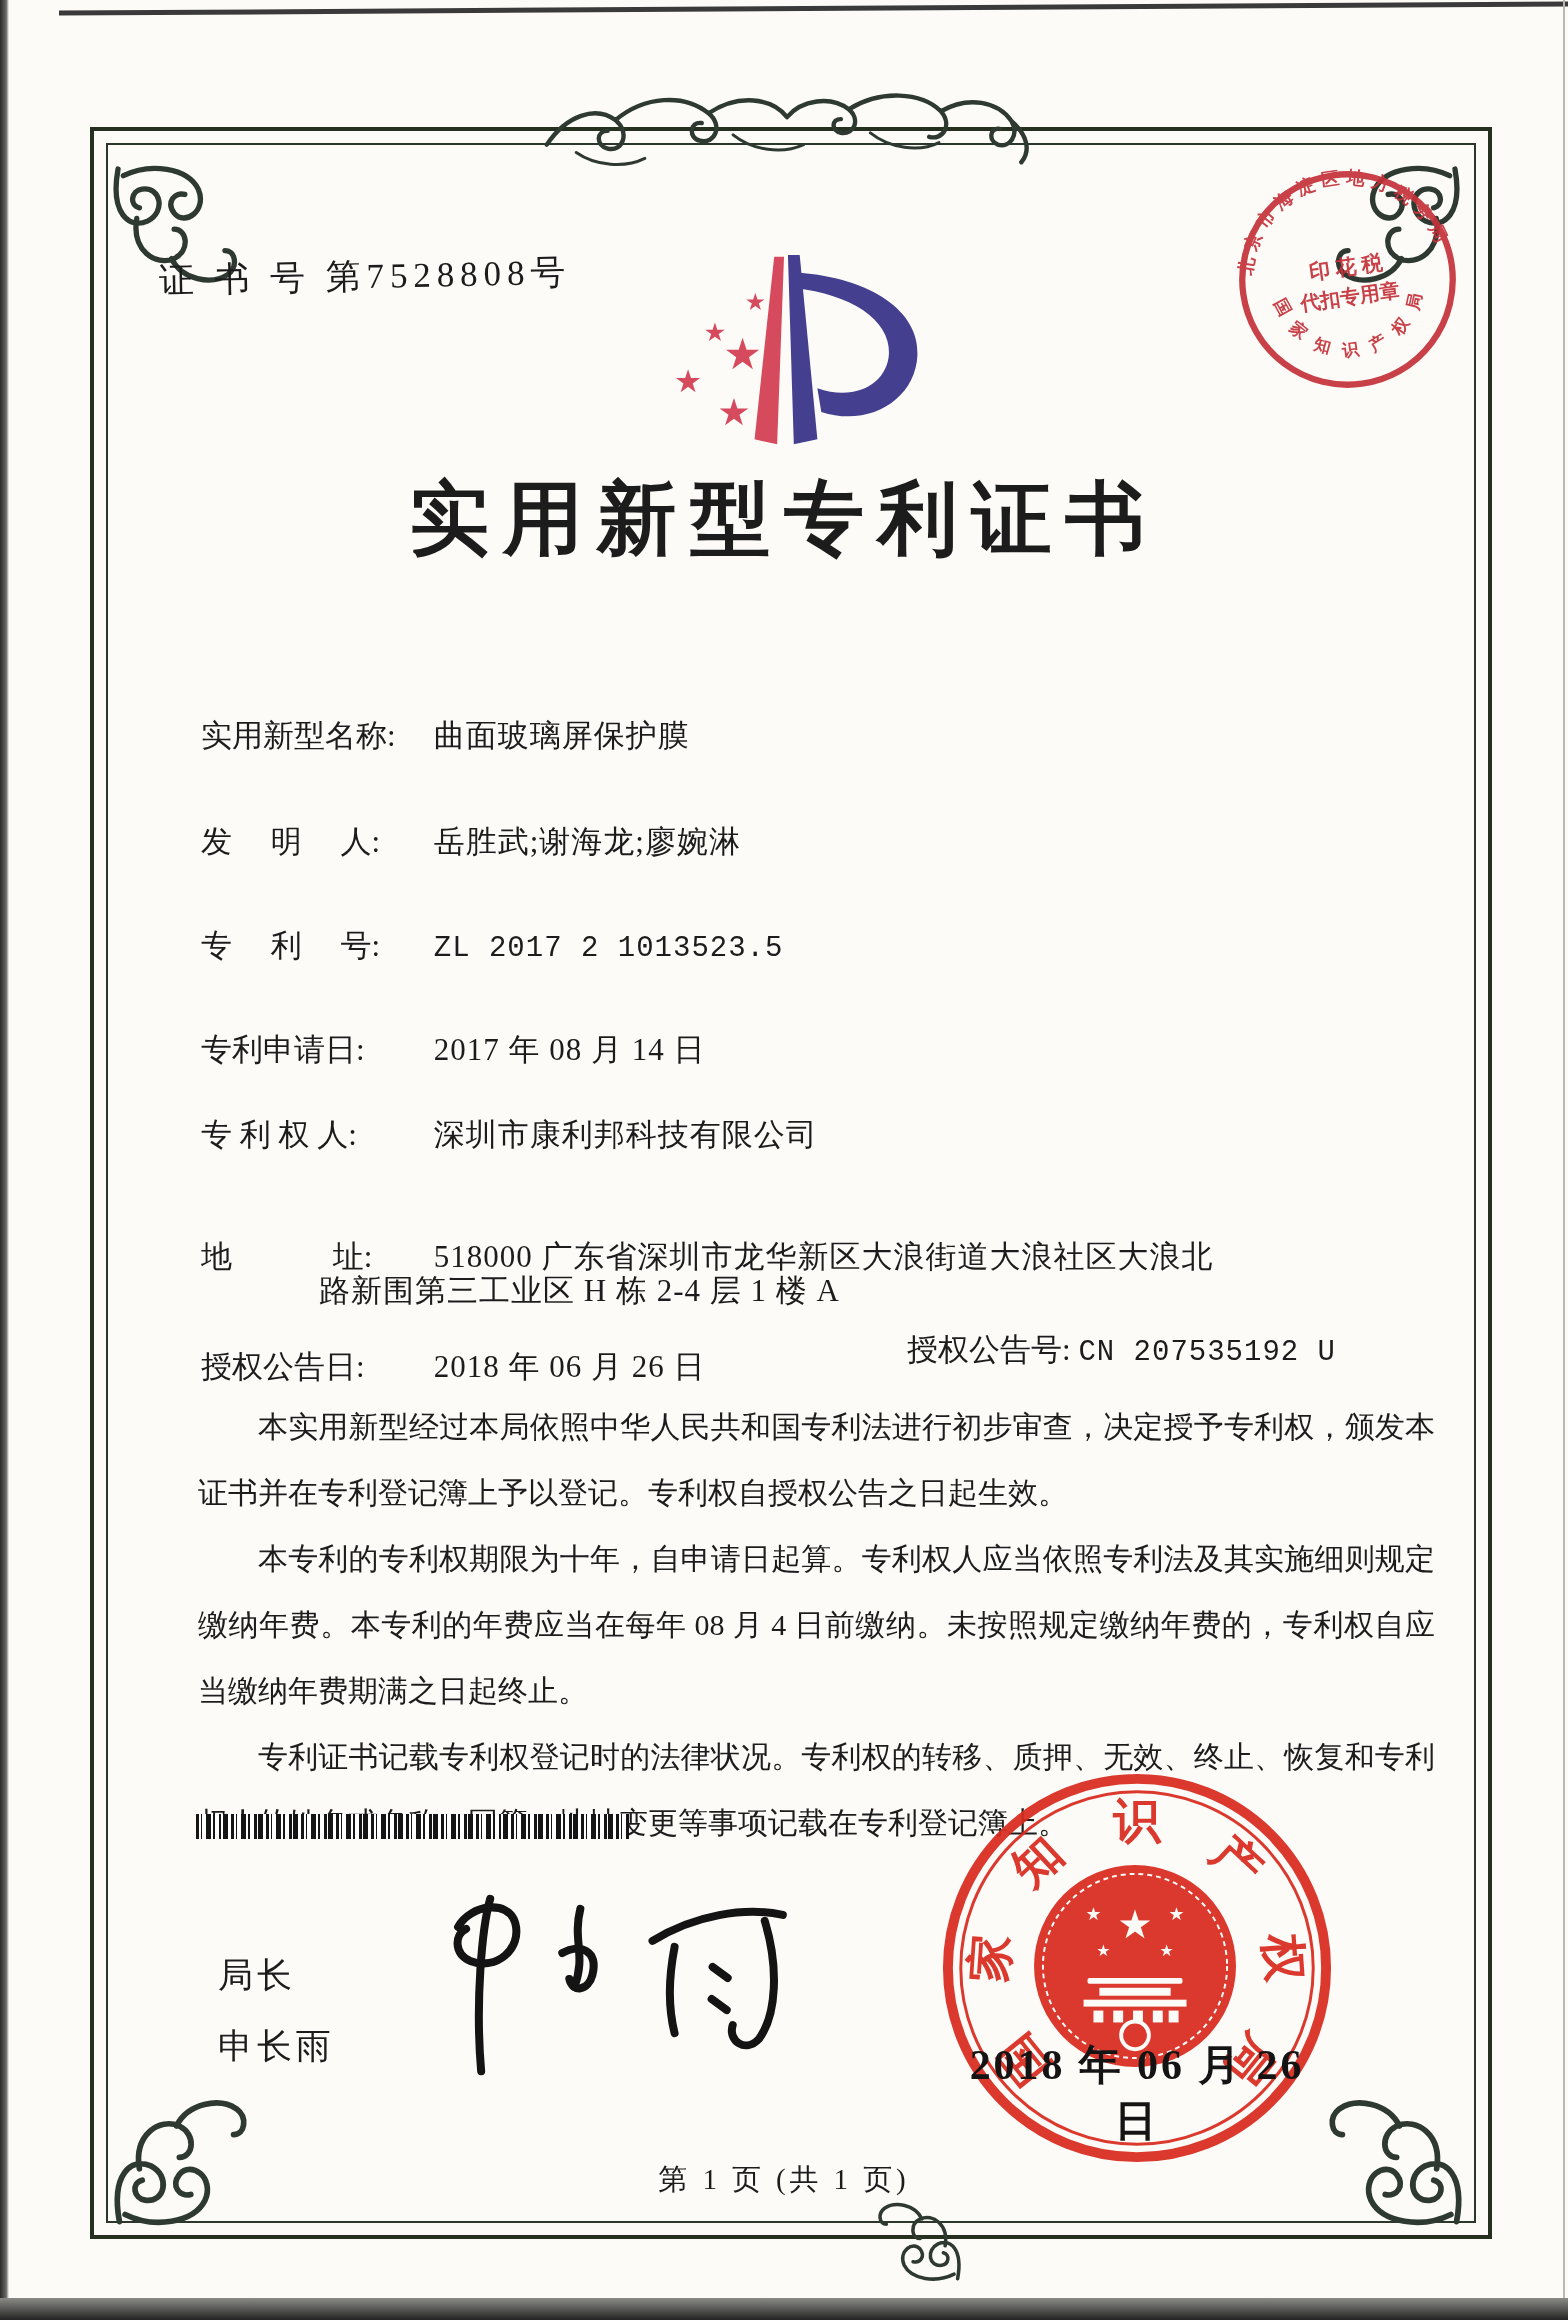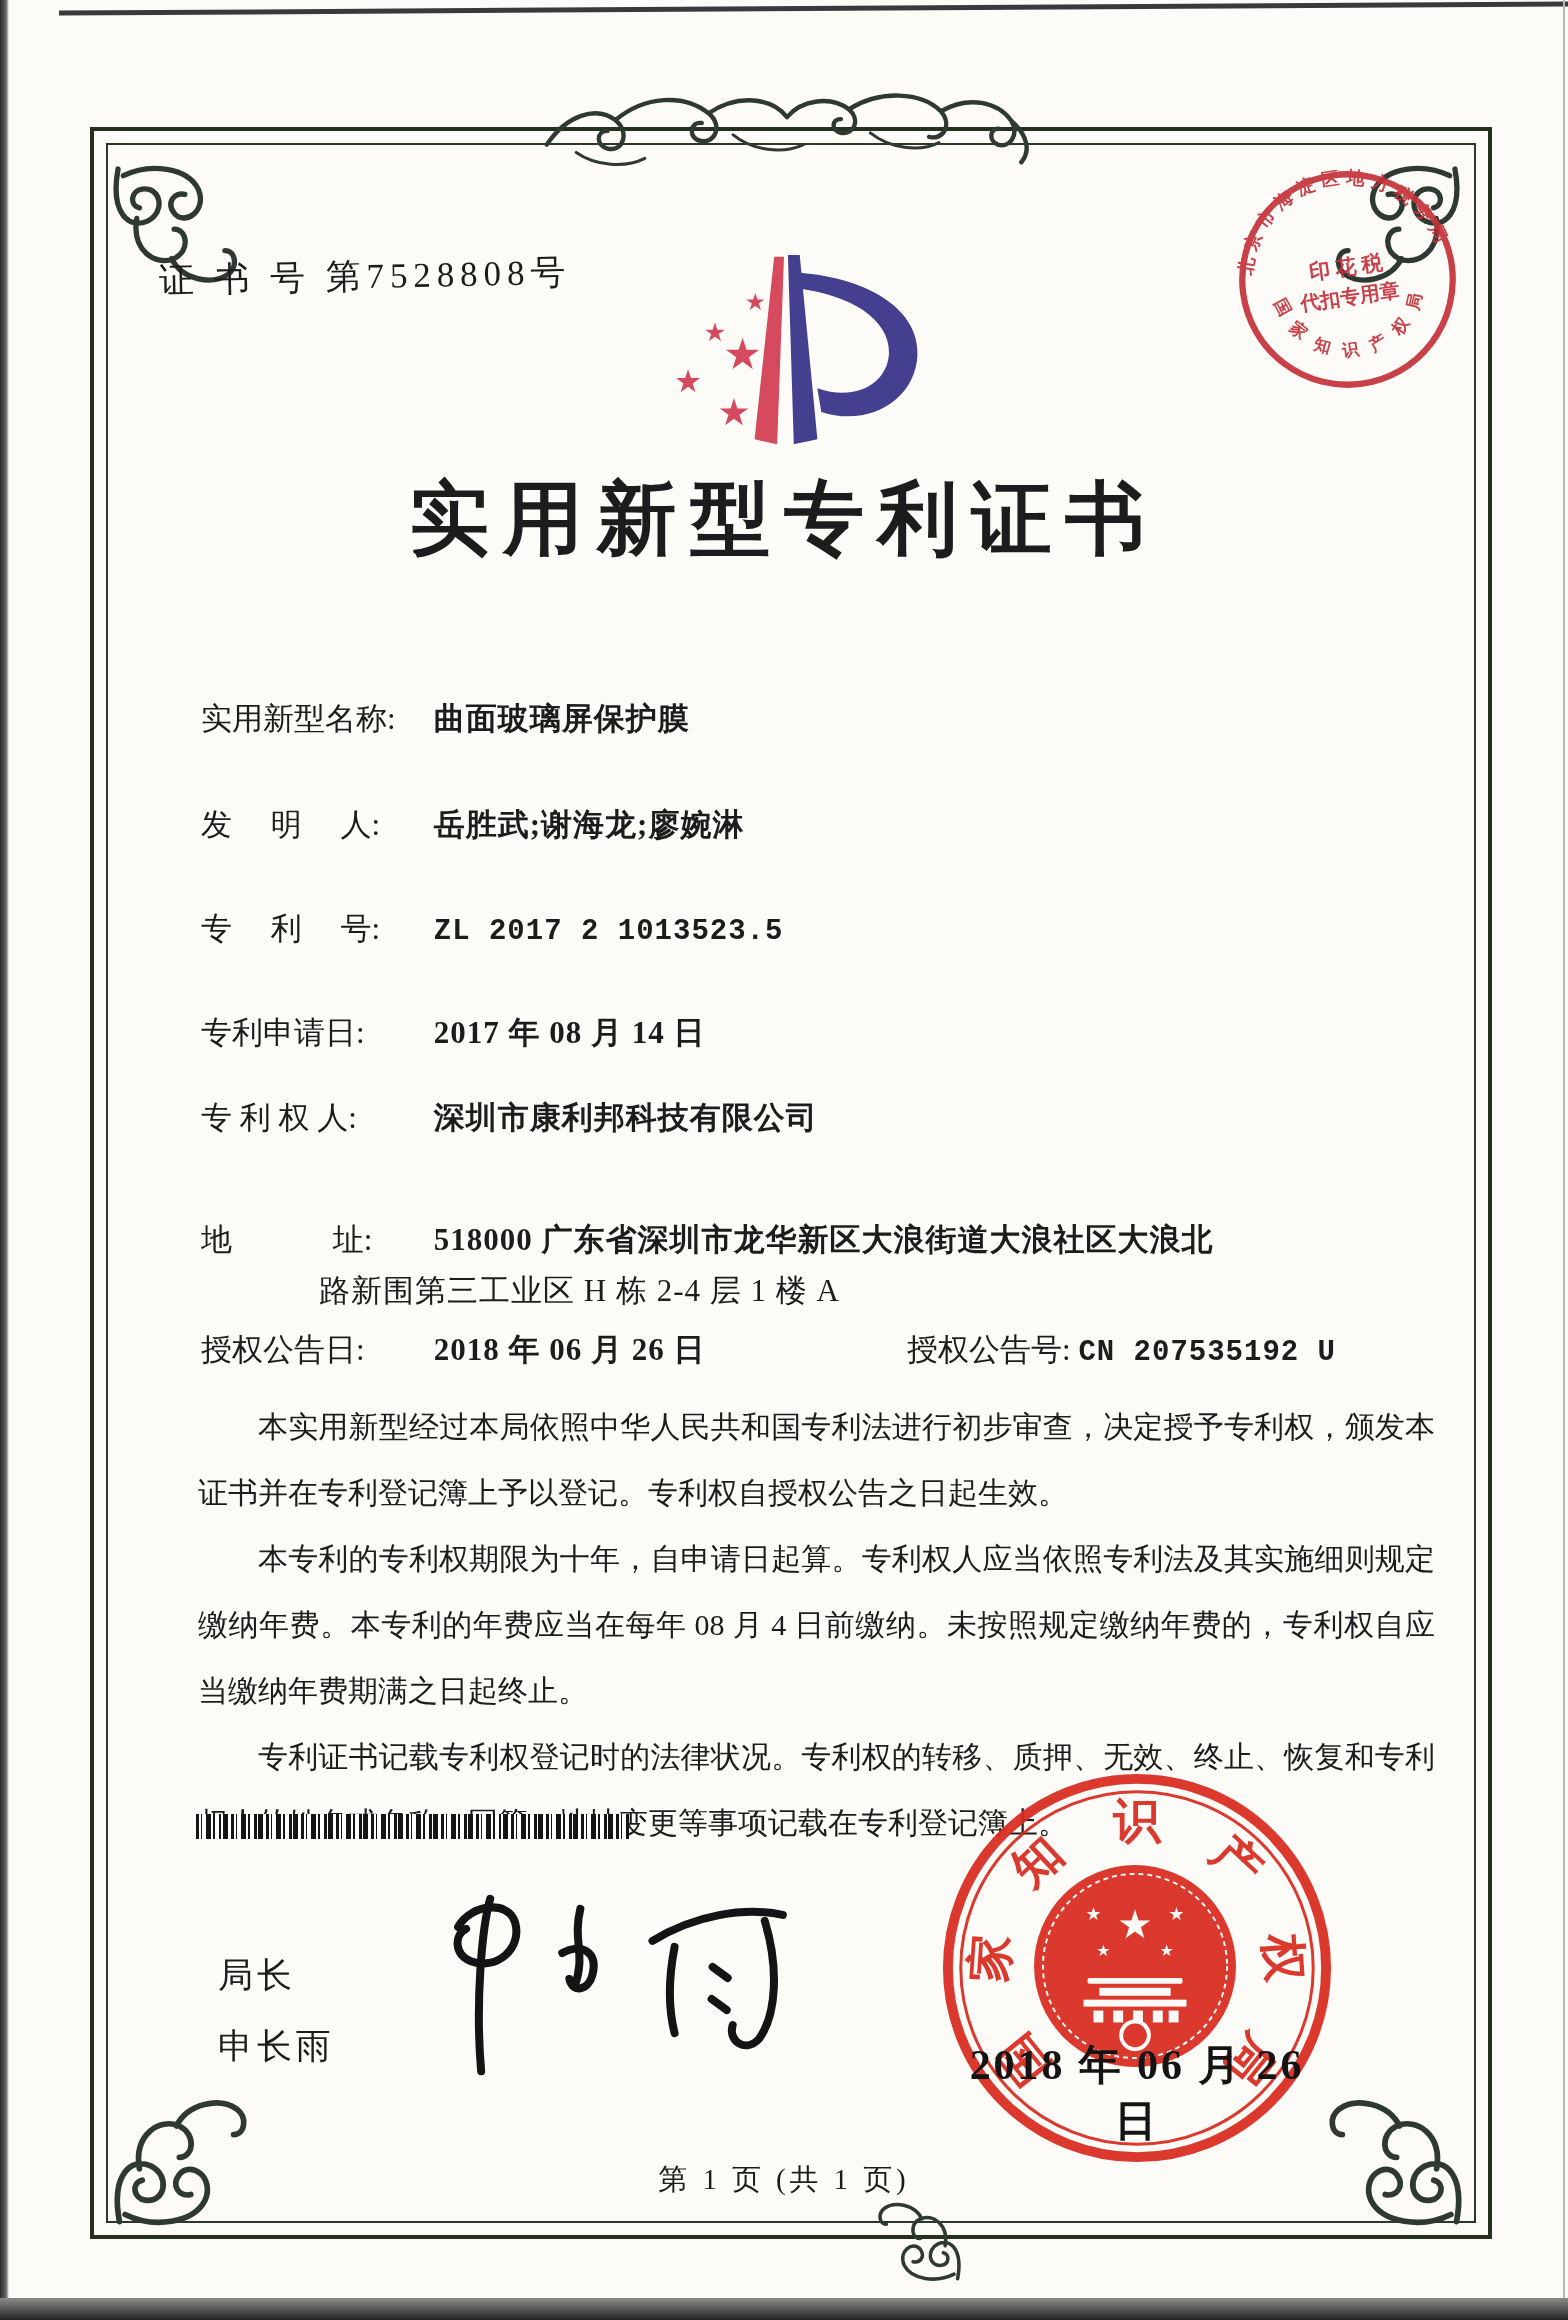--- a/index.html
+++ b/index.html
@@ -13,22 +13,22 @@
   
   .frame-outer{position:absolute;left:90px;top:127px;right:76px;bottom:82px;border:4.9px solid #25301f;}
   .frame-inner{position:absolute;left:106px;top:143px;right:92px;bottom:98px;border:2px solid #2c372c;}
   .orn{position:absolute;color:#2e3a31;}
   .cert-no{position:absolute;left:159px;top:253px;font-size:35px;letter-spacing:5.9px;transform:rotate(-1.2deg);}
   .logo{position:absolute;left:627px;top:243px;width:314px;height:221px;}
   .stamp{position:absolute;left:1237px;top:169px;width:221px;height:221px;transform:rotate(-8deg);opacity:.92;}
   .title{position:absolute;left:0;top:466px;width:100%;text-align:center;font-size:80px;font-weight:bold;letter-spacing:13.7px;}
   .fields{position:absolute;left:201px;top:698px;width:1240px;font-size:31px;}
   .frow{position:absolute;left:0;white-space:nowrap;}
-  .flabel{display:inline-block;min-width:225px;}
-  .fvalue{letter-spacing:1px;font-weight:bold;}
+  .flabel{display:inline-block;min-width:225px;margin-top:17px;}
+  .fvalue{letter-spacing:1px;}
   .addr2{position:absolute;left:118px;white-space:nowrap;letter-spacing:1px;}
   .grantno{position:absolute;left:686px;white-space:nowrap;margin-left:20px;}
   .paras{position:absolute;left:198px;top:1394px;width:1237px;font-size:30px;line-height:66px;text-align:justify;}
   .paras p{margin:0;text-indent:2em;}
   .barcode{position:absolute;left:196px;top:1814px;width:433px;height:24.5px;
     background:repeating-linear-gradient(90deg,#151515 0 2.9px,#fff 2.9px 4.9px,#151515 4.9px 5.9px,#fff 5.9px 9.8px,#151515 9.8px 14.7px,#fff 14.7px 16.7px,#151515 16.7px 18.6px,#fff 18.6px 23.5px,#151515 23.5px 25.5px,#fff 25.5px 27.4px,#151515 27.4px 32px,#fff 32px 35px);}
   .director{position:absolute;left:218px;top:1939px;font-size:35px;letter-spacing:3.9px;line-height:71px;font-family:"Liberation Sans","DejaVu Sans",sans-serif;}
   .signature{position:absolute;left:412px;top:1880px;width:461px;height:206px;}
   .seal{position:absolute;left:939px;top:1770px;width:396px;height:396px;opacity:.93;}
   .seal-date{position:absolute;left:943px;top:2037px;width:388px;text-align:center;font-size:42px;letter-spacing:2.9px;color:#141414;font-weight:bold;}

